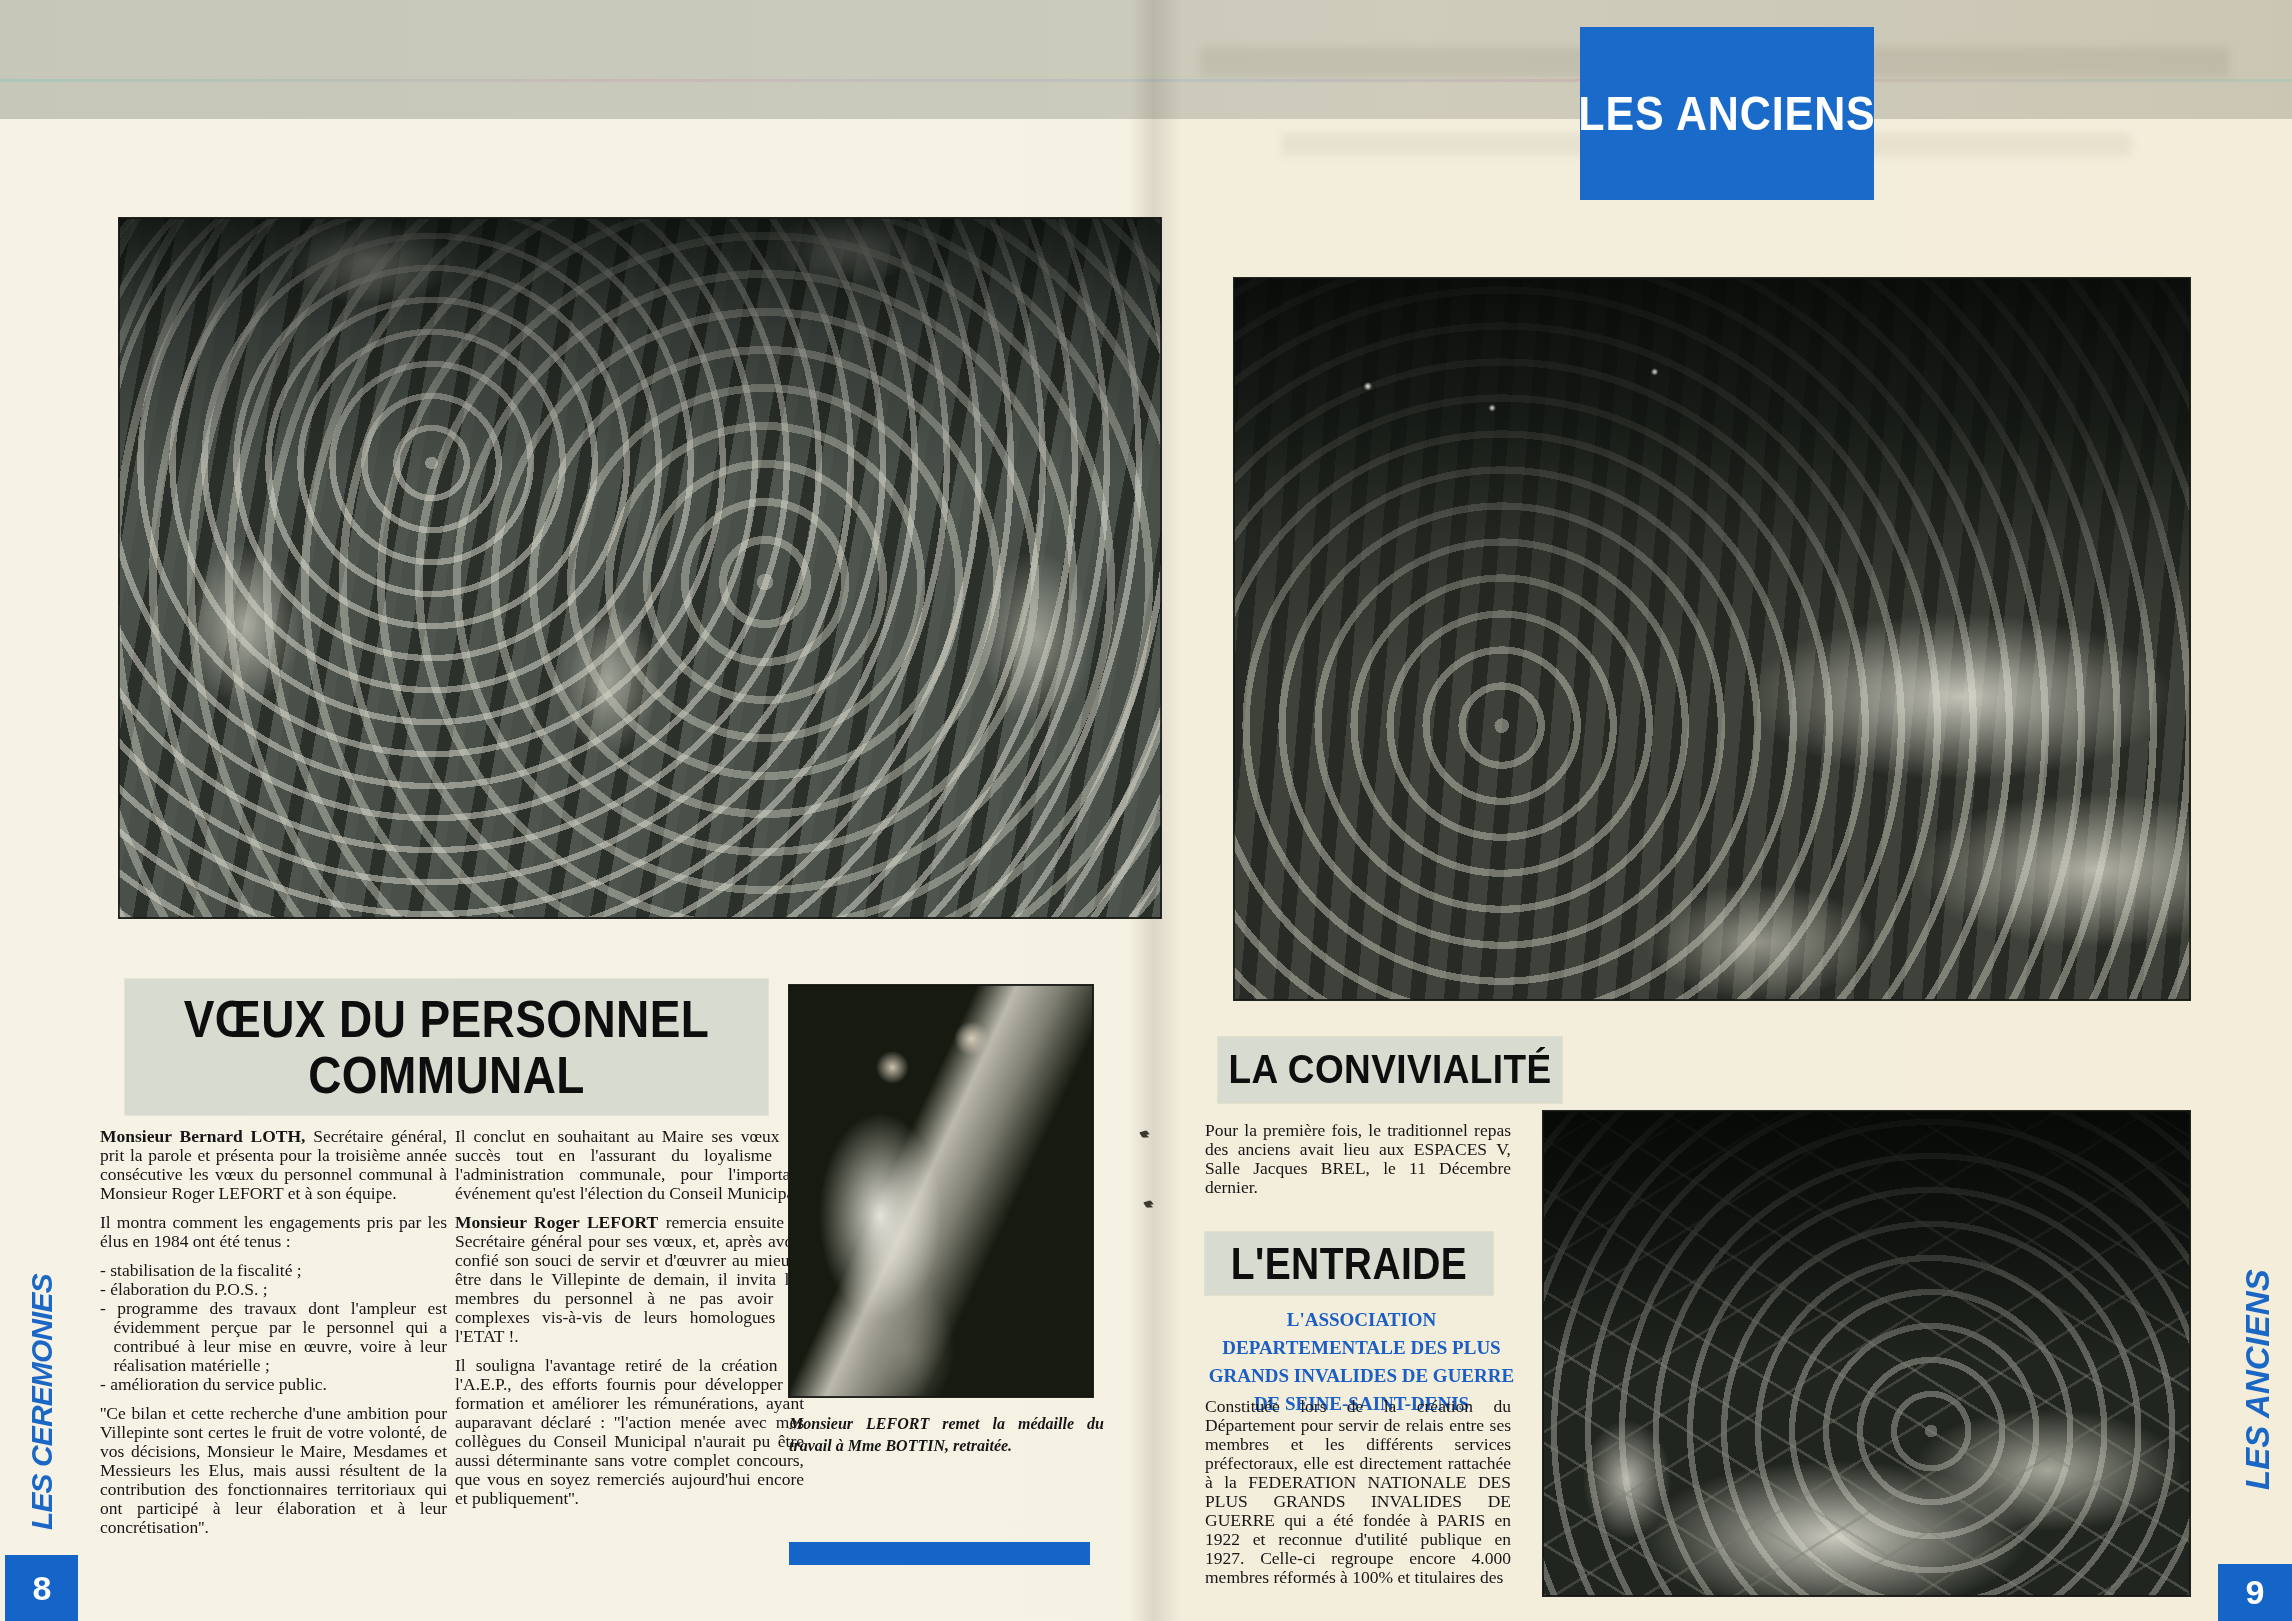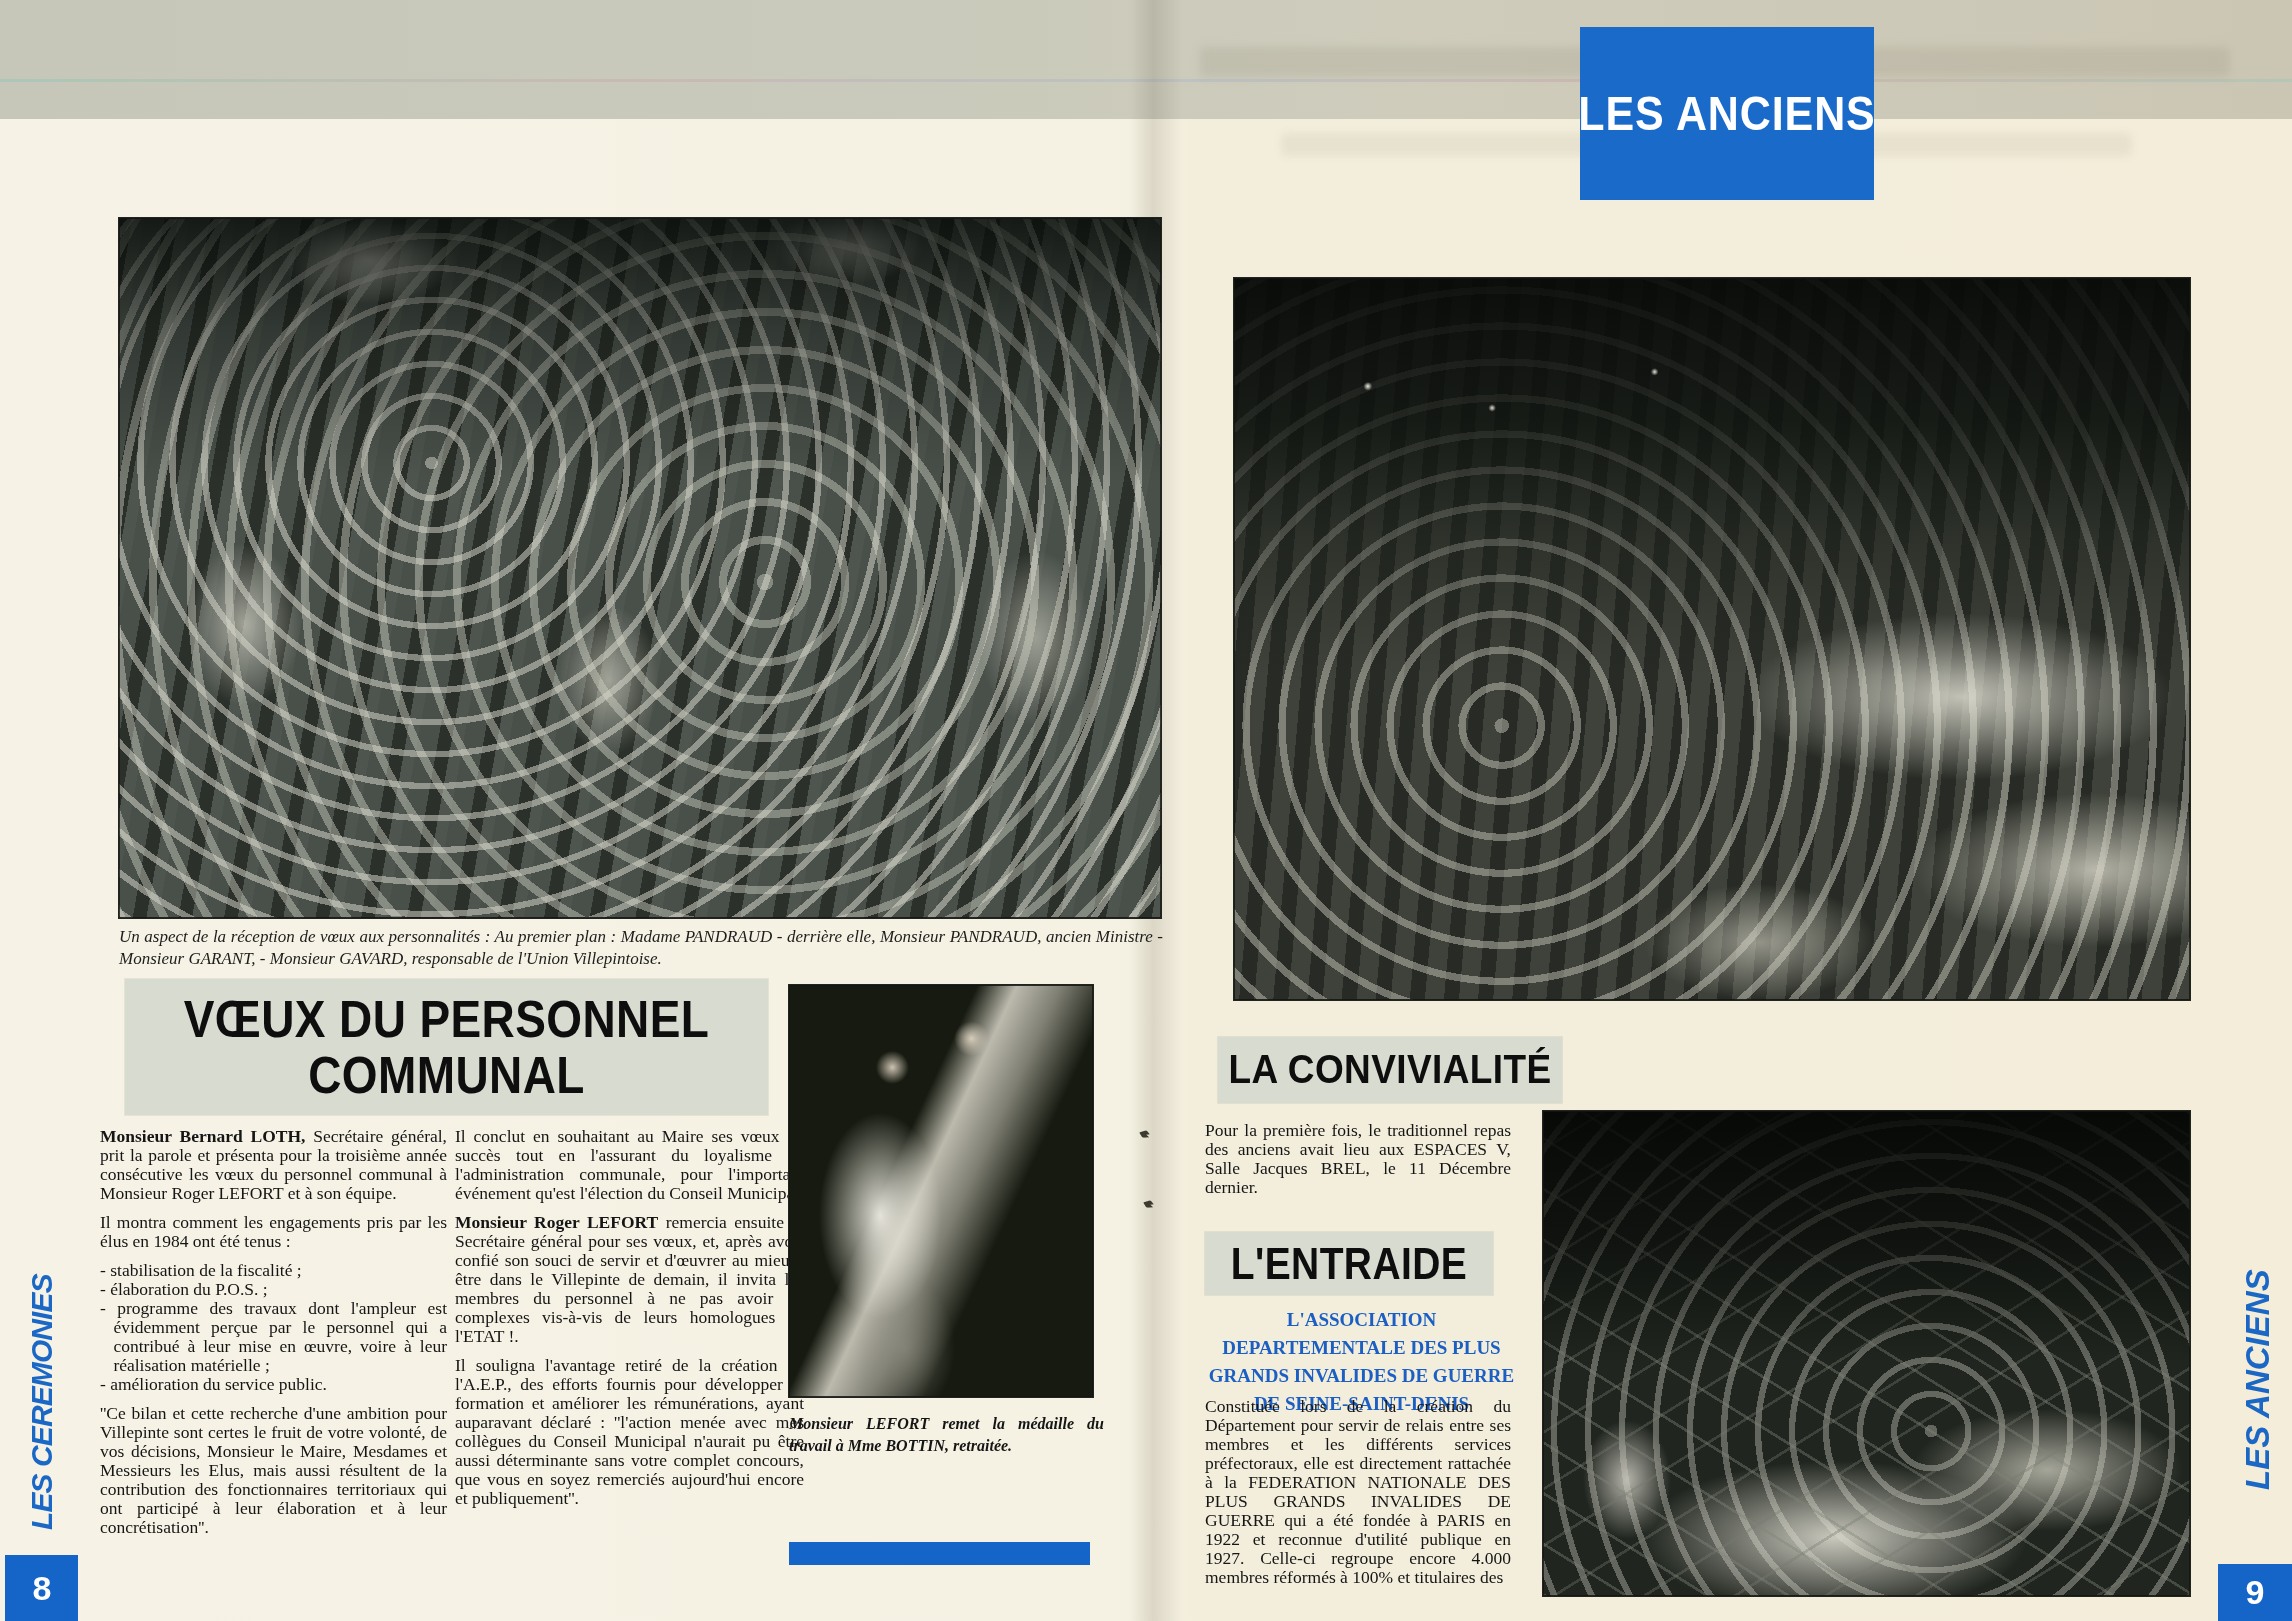--- a/index.html
+++ b/index.html
@@ -99,21 +99,20 @@
   <div class="abs top-band"></div>
   <div class="abs scan-squiggle"></div>
   <div class="abs gutter-shadow"></div>
   <div class="abs bleed" style="left:1200px;top:47px;width:1030px;height:30px;"></div>
   <div class="abs bleed" style="left:1281px;top:133px;width:851px;height:23px;opacity:.7;"></div>
   <div class="abs staple" style="left:1139px;top:1130px;"></div>
   <div class="abs staple" style="left:1143px;top:1200px;"></div>
 
   <div class="abs photo" id="main-photo" style="left:119px;top:218px;width:1042px;height:700px;"></div>
 
-  <div class="abs caption" style="left:119px;top:926px;width:1044px;">Un aspect de la réception de vœux aux personnalités : Au premier plan : Madame PANDRAUD - derrière elle, Monsieur PANDRAUD, ancien Ministre - Monsieur GARANT, - Monsieur GAVARD, responsable de l'Union Villepintoise.</div>
 
   <div class="abs headline-band" style="left:125px;top:979px;width:643px;height:136px;">
     <div class="headline-text" style="font-size:46px;line-height:56px;">VŒUX DU PERSONNEL</div>
     <div class="headline-text" style="font-size:46px;line-height:56px;">COMMUNAL</div>
   </div>
 
   <div class="abs bodycol" style="left:100px;top:1127px;width:347px;">
     <p><span class="lead">Monsieur Bernard LOTH,</span><span> Secrétaire général, prit la parole et présenta pour la troisième année consécutive les vœux du personnel communal à Monsieur Roger LEFORT et à son équipe.</span></p>
     <p>Il montra comment les engagements pris par les élus en 1984 ont été tenus :</p>
     <ul>

